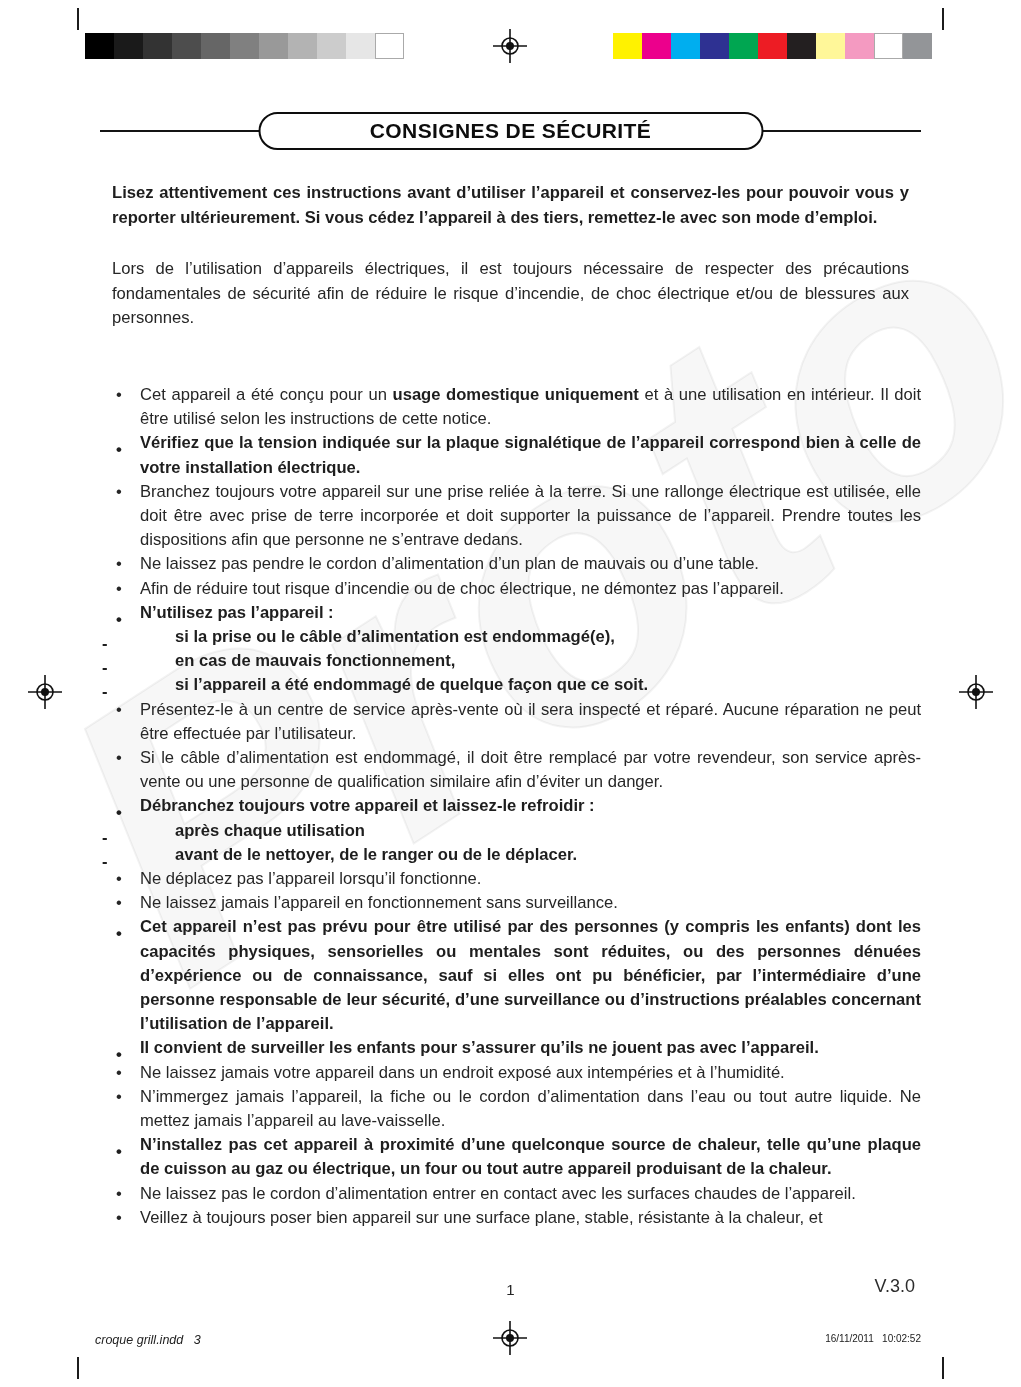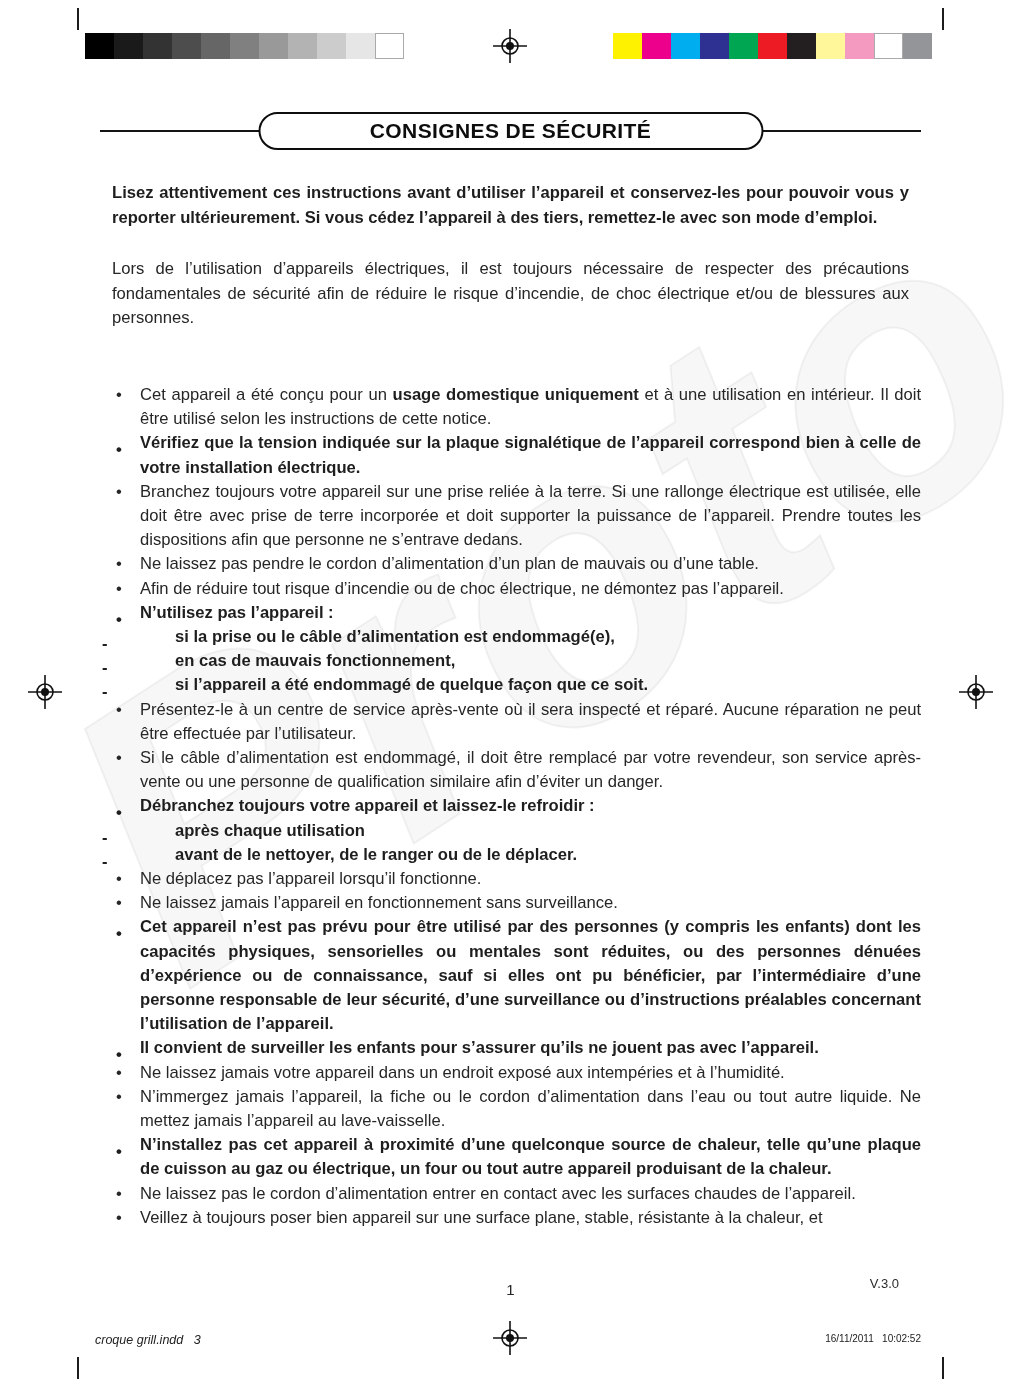--- a/index.html
+++ b/index.html
@@ -52,21 +52,21 @@
   .bold { font-weight:bold; color:#1e1e1e;margin-top:7px; }
   #list { font-size:16.6px; line-height:24.2px; }
   .item { position:relative; text-align:justify; }
   .item .marker { position:absolute; top:0; }
   .item.bullet { padding-left:40px; }
   .item.bullet .marker { left:16px; }
   .item.dash { padding-left:75px; }
   .item.dash .marker { left:2px; }
   
   .page-number { position:absolute; left:0; right:0; top:1281px; text-align:center; font-size:15px; color:#262626; z-index:1; }
-  .version { position:absolute; right:122px; top:1276px; font-size:13px; color:#2c2c2c; z-index:1; }
+  .version { position:absolute; right:106px; top:1276px; font-size:18px; color:#2c2c2c; z-index:1; }
   .print-left { position:absolute; left:95px; top:1333px; font-size:12.5px; color:#222; white-space:pre; z-index:1;font-style:italic; }
   .print-right { position:absolute; right:100px; top:1333px; font-size:10px; color:#222; white-space:pre; z-index:1; }
 </style>
 </head>
 <body>
 
 <div class="sheet">
 
   <div class="cropmark cm-tl"></div>
   <div class="cropmark cm-tr"></div>

